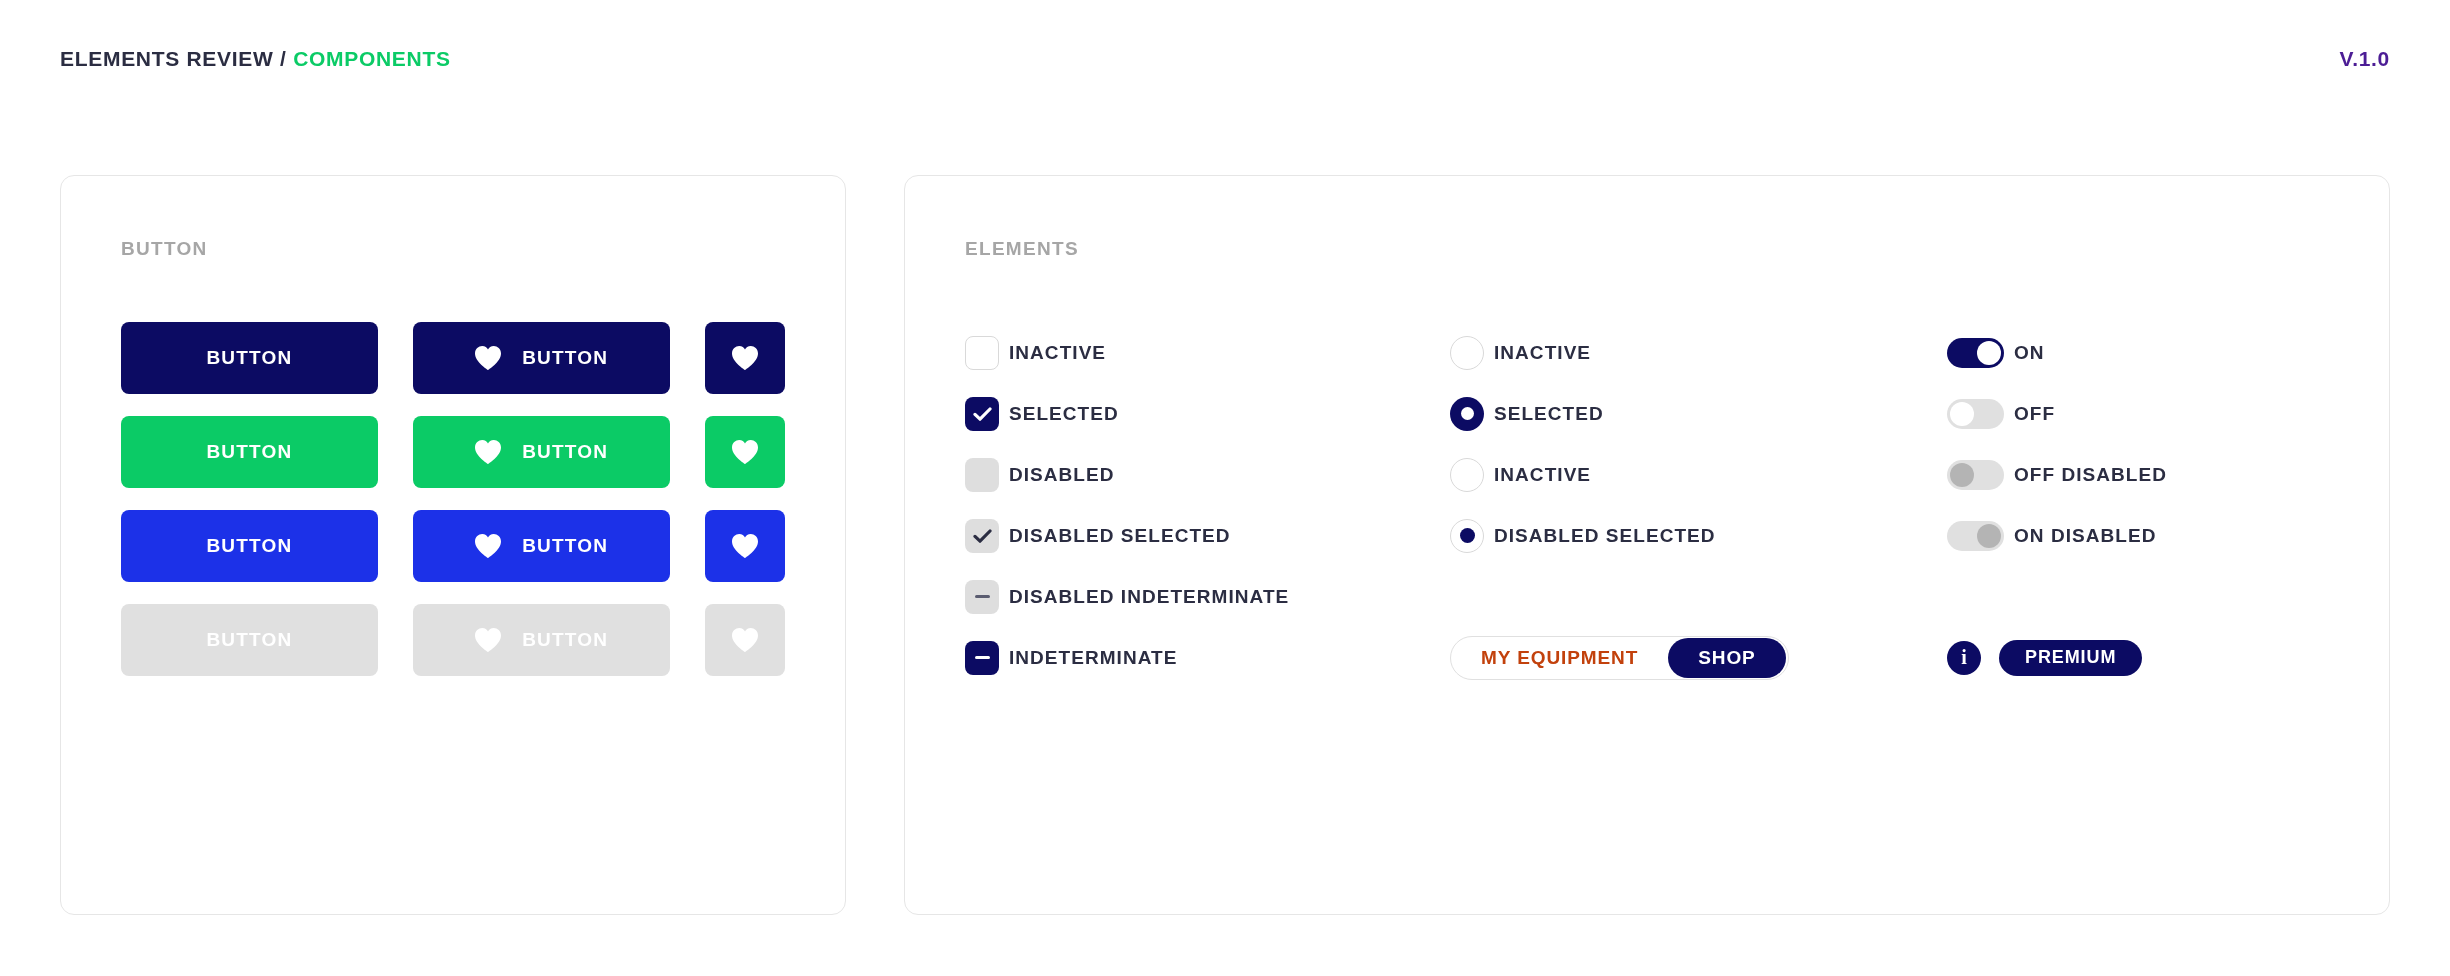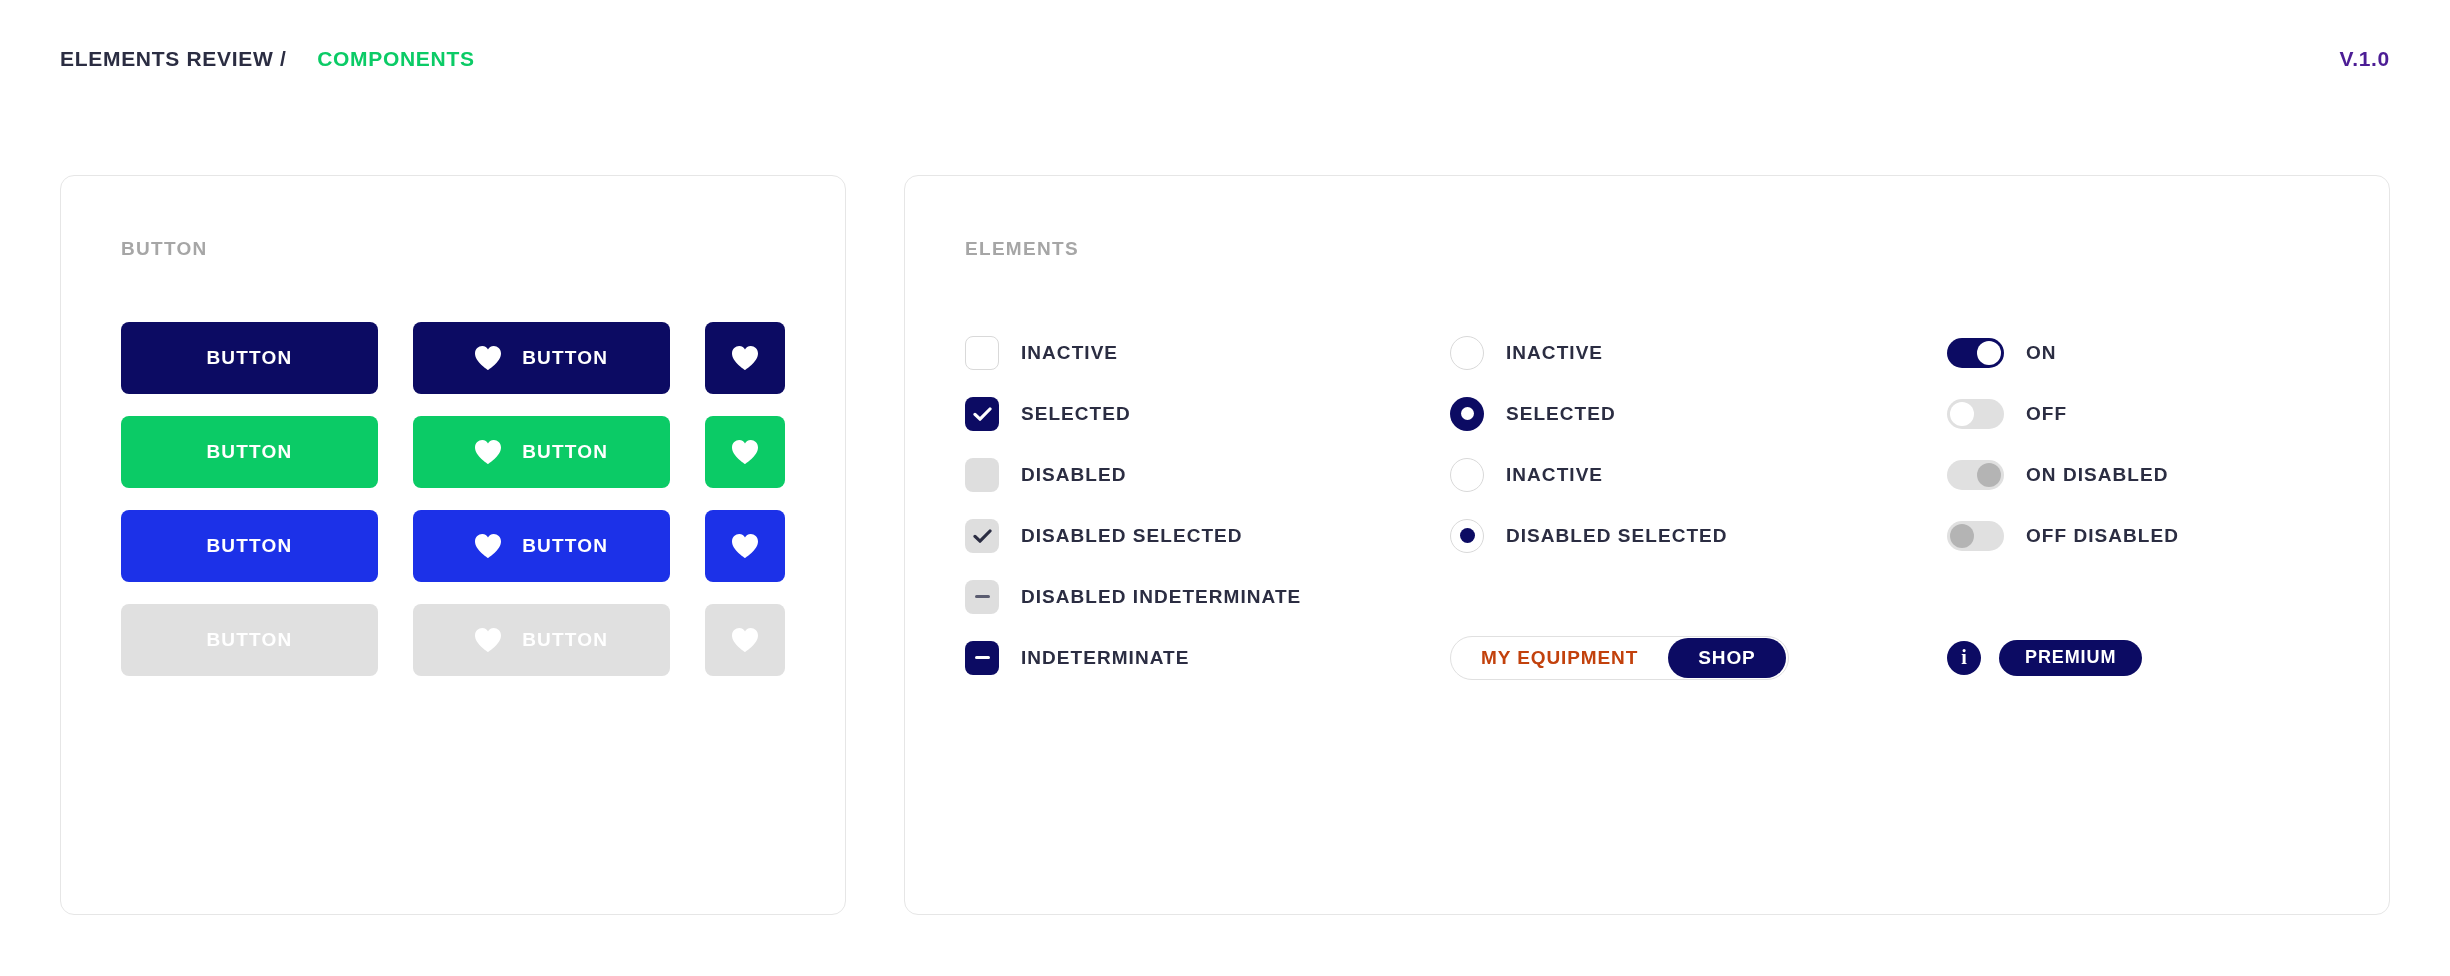--- a/index.html
+++ b/index.html
@@ -32,21 +32,21 @@
     padding: 0 60px 0 60px;
   }
   .breadcrumb {
     font-size: 21px;
     font-weight: bold;
     letter-spacing: 0.7px;
     color: #2b2d42;
     white-space: nowrap;
   }
   .breadcrumb .sep { color: #2b2d42; }
-  .breadcrumb .accent { color: #0BCB66; margin-left: 24px; }
+  .breadcrumb .accent { color: #0BCB66; }
   .version {
     font-size: 21px;
     font-weight: bold;
     letter-spacing: 0.7px;
     color: #4c1d95;
   }
 
   
   .panels {
     position: absolute;
@@ -103,21 +103,21 @@
 
   
   .elements-cols { display: flex; }
   .col-check  { width: 485px; }
   .col-radio  { width: 497px; }
   .col-toggle { width: 300px; }
 
   .el-row {
     display: flex;
     align-items: center;
-    gap: 22px;
+    gap: 10px;
     height: 61px;
     margin-bottom: 0;
   }
   .el-label {
     font-size: 19px;
     font-weight: bold;
     letter-spacing: 1.05px;
     color: #2b2d42;
     white-space: nowrap;
   }
@@ -434,31 +434,31 @@
           </div>
 
           <div class="el-row">
             <div class="tg tg-off">
               <div class="tg-knob"></div>
             </div>
             <span class="el-label">OFF</span>
           </div>
 
           <div class="el-row">
+            <div class="tg tg-off-disabled">
+              <div class="tg-knob"></div>
+            </div>
+            <span class="el-label">OFF DISABLED</span>
+          </div>
+
+          <div class="el-row">
             <div class="tg tg-on-disabled">
               <div class="tg-knob"></div>
             </div>
             <span class="el-label">ON DISABLED</span>
-          </div>
-
-          <div class="el-row">
-            <div class="tg tg-off-disabled">
-              <div class="tg-knob"></div>
-            </div>
-            <span class="el-label">OFF DISABLED</span>
           </div>
 
           <div class="el-row"></div>
 
           <div class="el-row">
             <div class="info-badge-row">
               <div class="info-circle">i</div>
               <div class="badge">PREMIUM</div>
             </div>
           </div>

